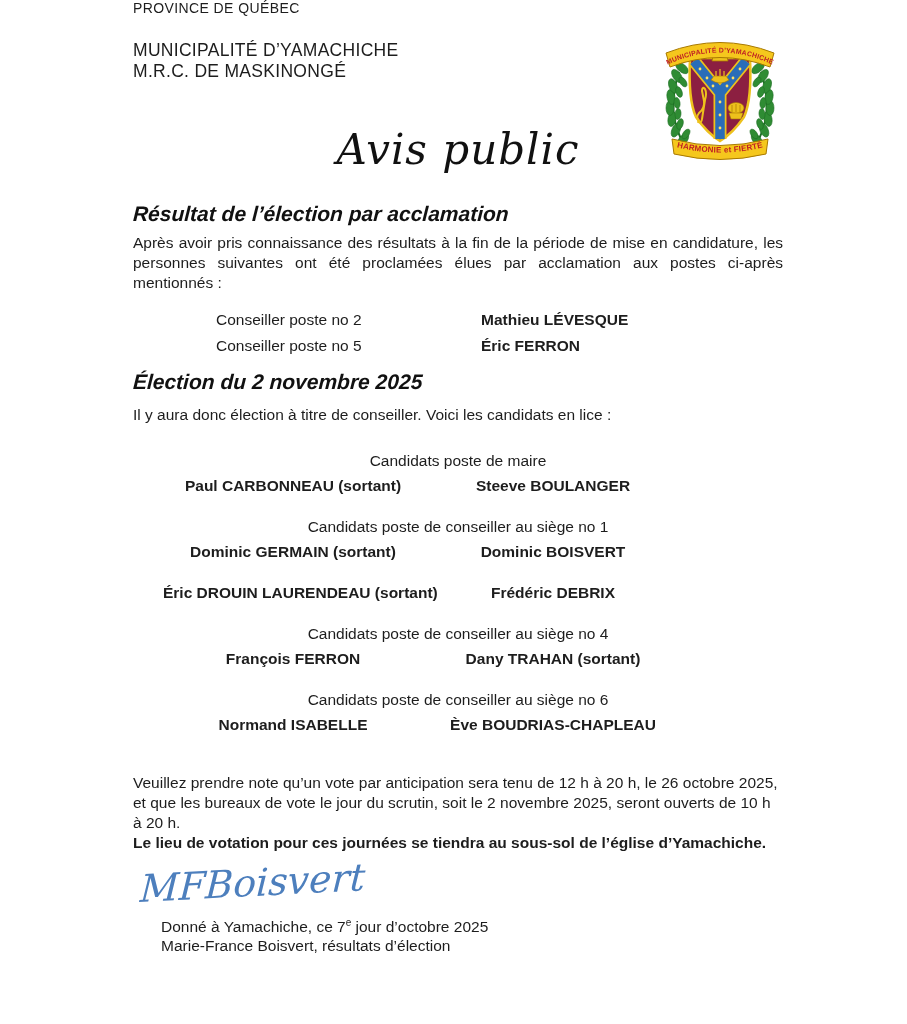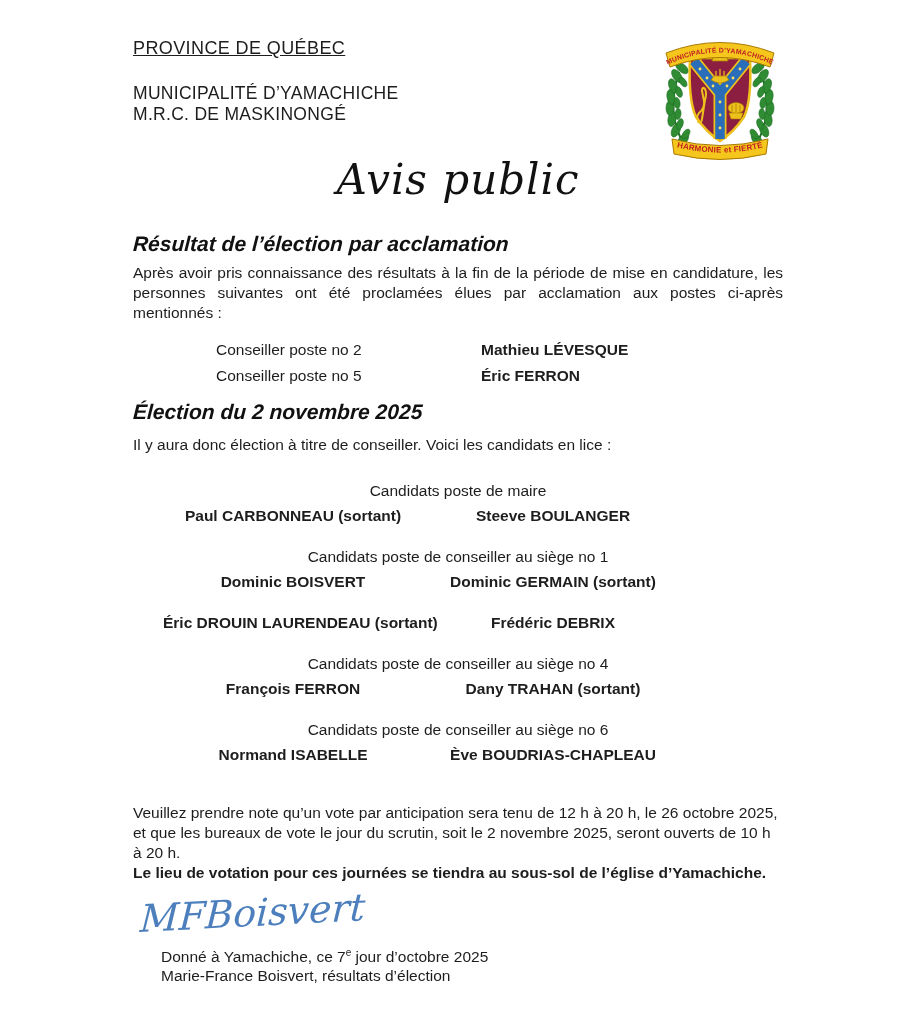--- a/index.html
+++ b/index.html
@@ -3,27 +3,27 @@
 <meta charset="utf-8">
 <style>
   html,body { margin:0; padding:0; background:#e8e8e8; }
   .page {
     position:relative; width:907px; height:1024px; margin:0 auto;
     background:#ffffff; overflow:hidden;
     font-family:"Liberation Sans", sans-serif; color:#1d1d1d;
   }
   .content { position:absolute; left:133px; top:0; width:650px; }
 
-  .hdr-province { padding-top:38px; font-size:18px; letter-spacing:.4px;text-decoration:underline; }
+  .hdr-province { font-size:14px; letter-spacing:.4px; }
   .hdr-muni    { margin-top:24px; font-size:17.5px; letter-spacing:.3px; line-height:21px; }
 
   .logo { position:absolute; left:653px; top:28px; width:134px; height:138px; }
 
   .doc-title {
-    margin-top:26px; text-align:center;
+    margin-top:39px; text-align:center;
     font-family:"DejaVu Serif", serif; font-style:italic;
     font-size:42px; letter-spacing:1px; line-height:58px; color:#111;
   }
 
   .sec-heading {
     margin-top:20px; font-size:21px; font-weight:bold; font-style:italic;
     line-height:30px; transform:skewX(-3deg); transform-origin:left; color:#111;
   }
   .sec-heading.second { margin-top:8px; }
 
@@ -183,22 +183,22 @@
         <div class="cand-group-title">Candidats poste de maire</div>
         <div class="cand-row">
           <span class="cand-cell">Paul CARBONNEAU (sortant)</span>
           <span class="cand-cell">Steeve BOULANGER</span>
         </div>
       </div>
 
       <div class="cand-group">
         <div class="cand-group-title">Candidats poste de conseiller au siège no 1</div>
         <div class="cand-row">
+          <span class="cand-cell">Dominic GERMAIN (sortant)</span>
           <span class="cand-cell">Dominic BOISVERT</span>
-          <span class="cand-cell">Dominic GERMAIN (sortant)</span>
         </div>
       </div>
 
       <div class="cand-group">
         <div class="cand-row">
           <span class="cand-cell">Éric DROUIN LAURENDEAU (sortant)</span>
           <span class="cand-cell">Frédéric DEBRIX</span>
         </div>
       </div>
 

